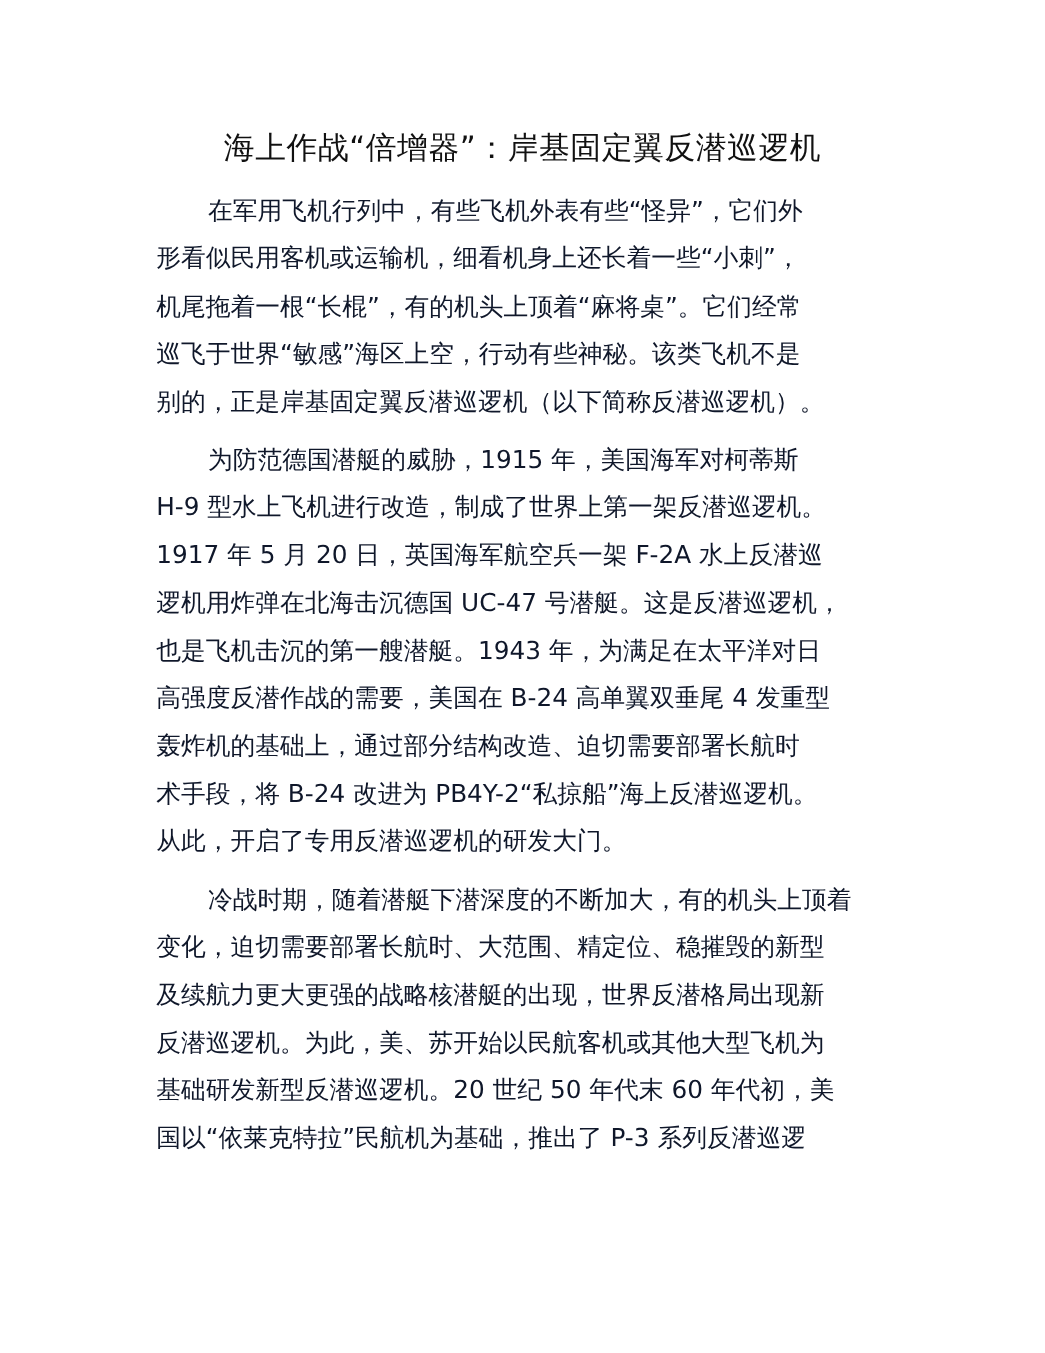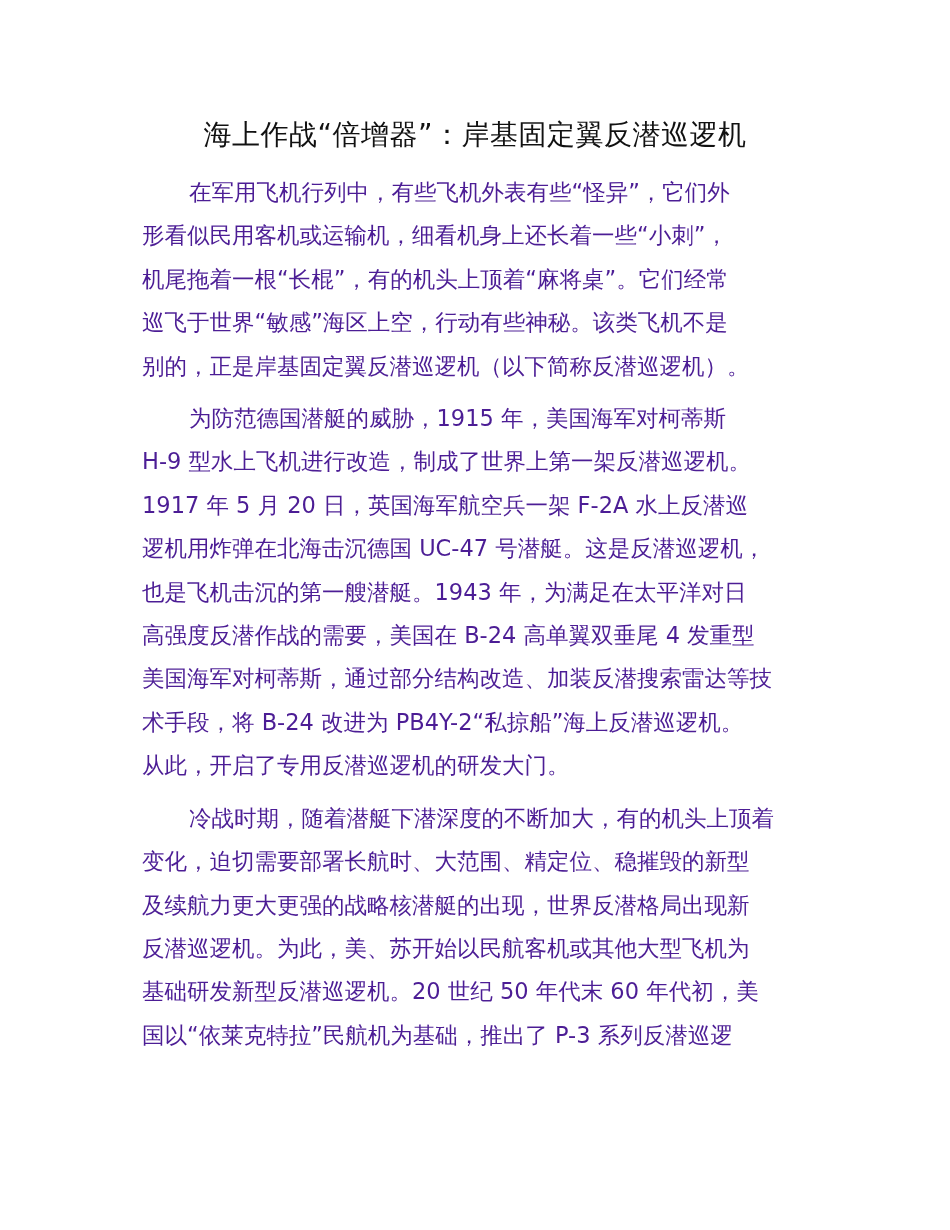--- a/index.html
+++ b/index.html
@@ -43,21 +43,21 @@
       width: 680px;
     }
     .para {
       margin: 0 0 9px 0;
     }
     .line {
       display: block;
       font-size: 22.5px;
       line-height: 43.4px;
       white-space: nowrap;
-      color: #4c1d95;
+      color: #0f172a;
     }
     .line.first {
       padding-left: 47px;
     }
   </style>
 </head>
 <body>
 
 <div class="page">
   <div class="title">海上作战“倍增器”：岸基固定翼反潜巡逻机</div>
@@ -72,21 +72,21 @@
       <span class="line">别的，正是岸基固定翼反潜巡逻机（以下简称反潜巡逻机）。</span>
     </div>
 
     <div class="para">
       <span class="line first">为防范德国潜艇的威胁，1915 年，美国海军对柯蒂斯</span>
       <span class="line">H-9 型水上飞机进行改造，制成了世界上第一架反潜巡逻机。</span>
       <span class="line">1917 年 5 月 20 日，英国海军航空兵一架 F-2A 水上反潜巡</span>
       <span class="line">逻机用炸弹在北海击沉德国 UC-47 号潜艇。这是反潜巡逻机，</span>
       <span class="line">也是飞机击沉的第一艘潜艇。1943 年，为满足在太平洋对日</span>
       <span class="line">高强度反潜作战的需要，美国在 B-24 高单翼双垂尾 4 发重型</span>
-      <span class="line">美国海军对柯蒂斯，通过部分结构改造、加装反潜搜索雷达等技</span>
+      <span class="line">轰炸机的基础上，通过部分结构改造、迫切需要部署长航时</span>
       <span class="line">术手段，将 B-24 改进为 PB4Y-2“私掠船”海上反潜巡逻机。</span>
       <span class="line">从此，开启了专用反潜巡逻机的研发大门。</span>
     </div>
 
     <div class="para">
       <span class="line first">冷战时期，随着潜艇下潜深度的不断加大，有的机头上顶着</span>
       <span class="line">变化，迫切需要部署长航时、大范围、精定位、稳摧毁的新型</span>
       <span class="line">及续航力更大更强的战略核潜艇的出现，世界反潜格局出现新</span>
       <span class="line">反潜巡逻机。为此，美、苏开始以民航客机或其他大型飞机为</span>
       <span class="line">基础研发新型反潜巡逻机。20 世纪 50 年代末 60 年代初，美</span>

